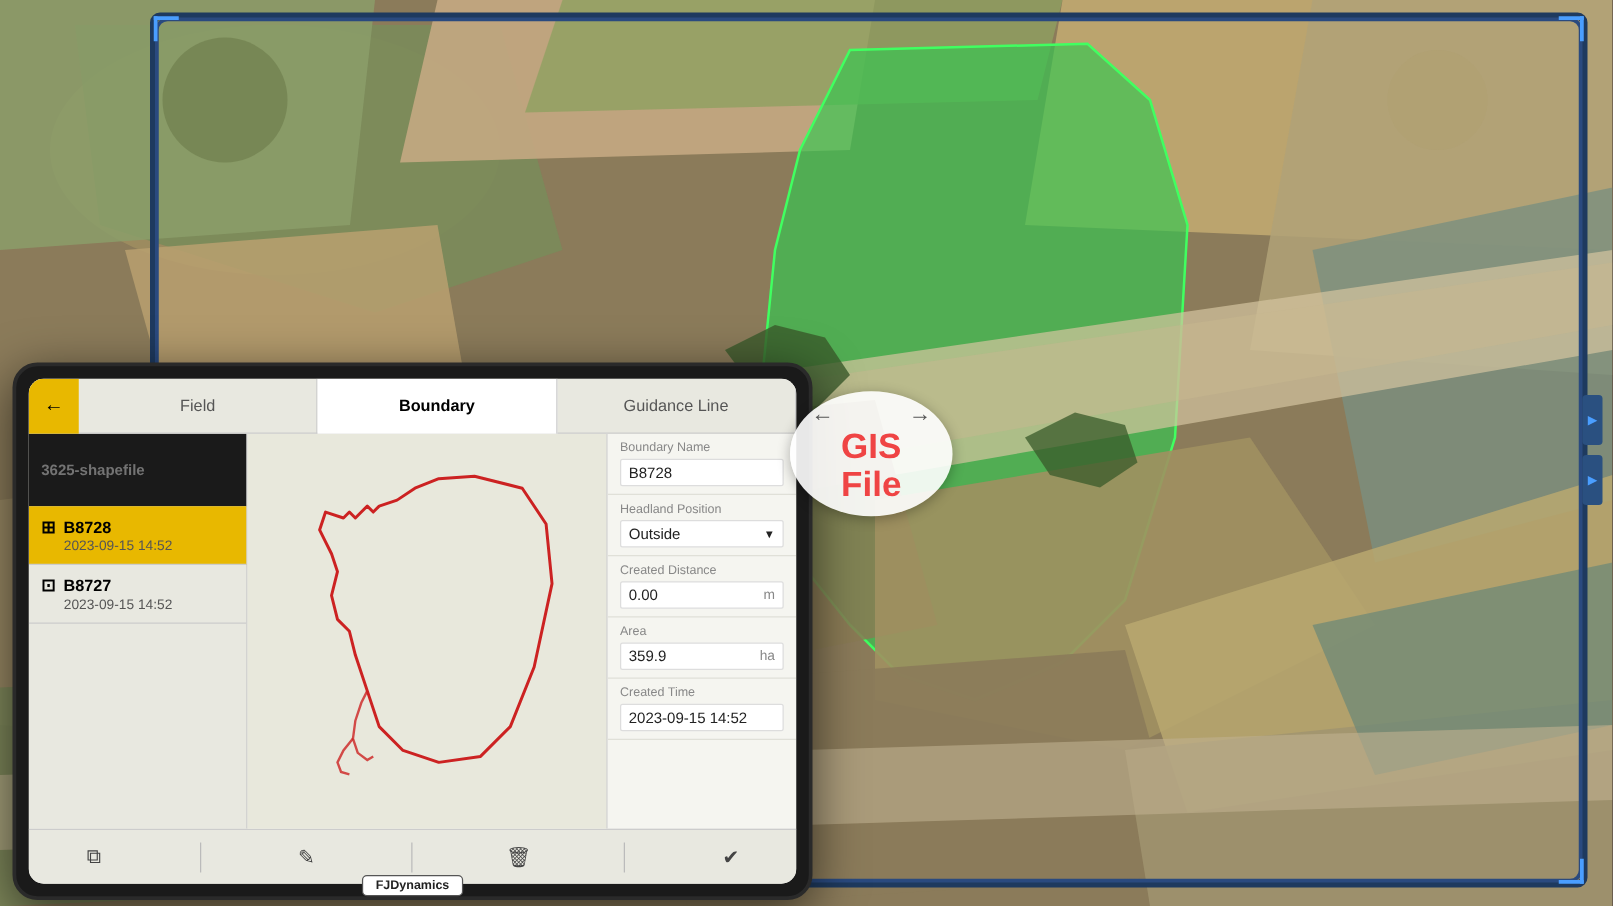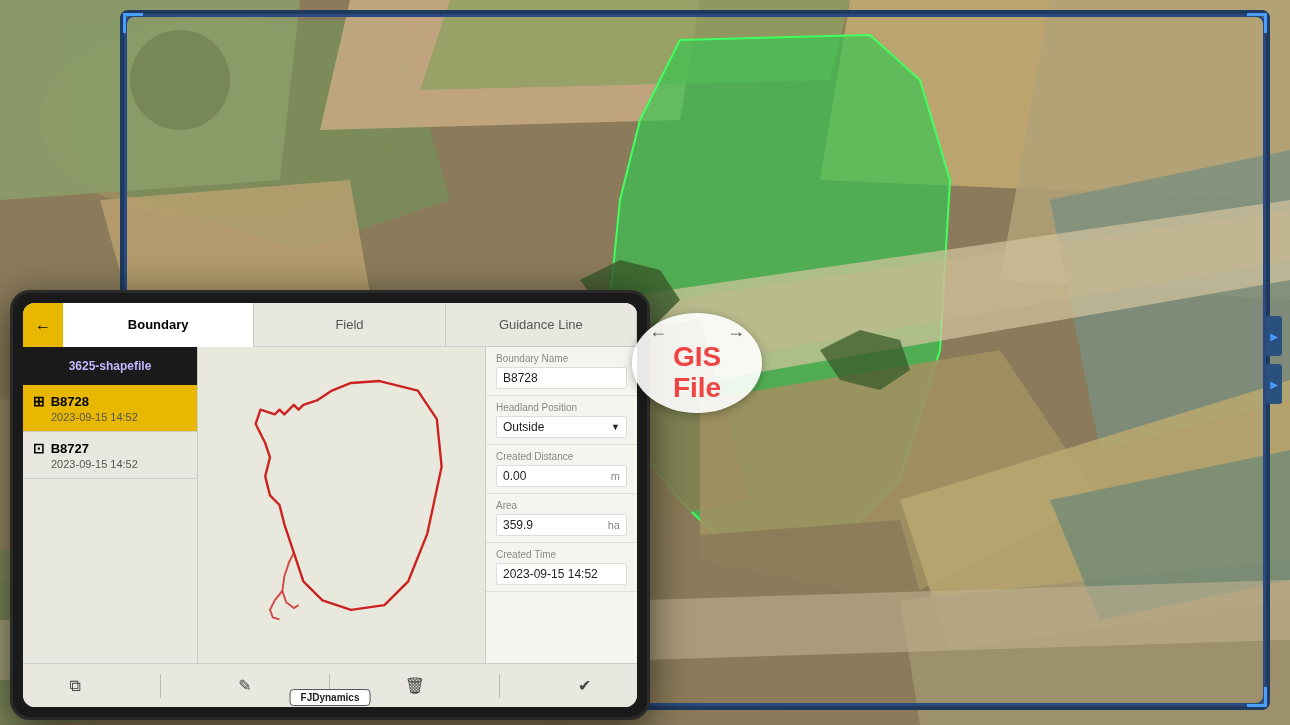--- a/index.html
+++ b/index.html
@@ -200,25 +200,25 @@
       width: 175px;
       background: #e8e8e0;
       border-right: 1px solid #ccc;
       flex-shrink: 0;
       display: flex;
       flex-direction: column;
     }
 
     .field-name-bar {
       background: #1a1a1a;
-      color: #c4b5fd;
+      color: #737373;
       font-size: 12px;
       font-weight: bold;
-      padding: 12px 10px;
-      text-align: center;
+      padding: 22px 10px;
+      text-align: left;
     }
 
     .boundary-item {
       padding: 8px 10px;
       border-bottom: 1px solid #ccc;
       cursor: pointer;
     }
 
     .boundary-item.active {
       background: #e8b800;
@@ -322,21 +322,21 @@
 
     .toolbar-divider {
       width: 1px;
       height: 24px;
       background: #bbb;
     }
 
     
     .tablet-brand {
       position: absolute;
-      bottom: 11px;
+      bottom: 0;
       left: 50%;
       transform: translateX(-50%);
       background: #fff;
       border: 1px solid #555;
       border-radius: 4px;
       padding: 2px 10px;
       font-size: 10px;
       font-weight: bold;
       color: #222;
       z-index: 20;
@@ -419,22 +419,22 @@
   </div>
 </div>
 
 <div class="tablet">
   <div class="tablet-screen">
 
     <div class="tablet-header">
       <div class="back-btn">
         <span style="font-size:16px; color:#000; font-weight:bold;">←</span>
       </div>
+      <div class="tab-item">Field</div>
       <div class="tab-item active">Boundary</div>
-      <div class="tab-item">Field</div>
       <div class="tab-item">Guidance Line</div>
     </div>
 
     <div class="tablet-content">
 
       <div class="tablet-sidebar">
         <div class="field-name-bar">3625-shapefile</div>
 
         <div class="boundary-item active">
           <div class="item-header">

